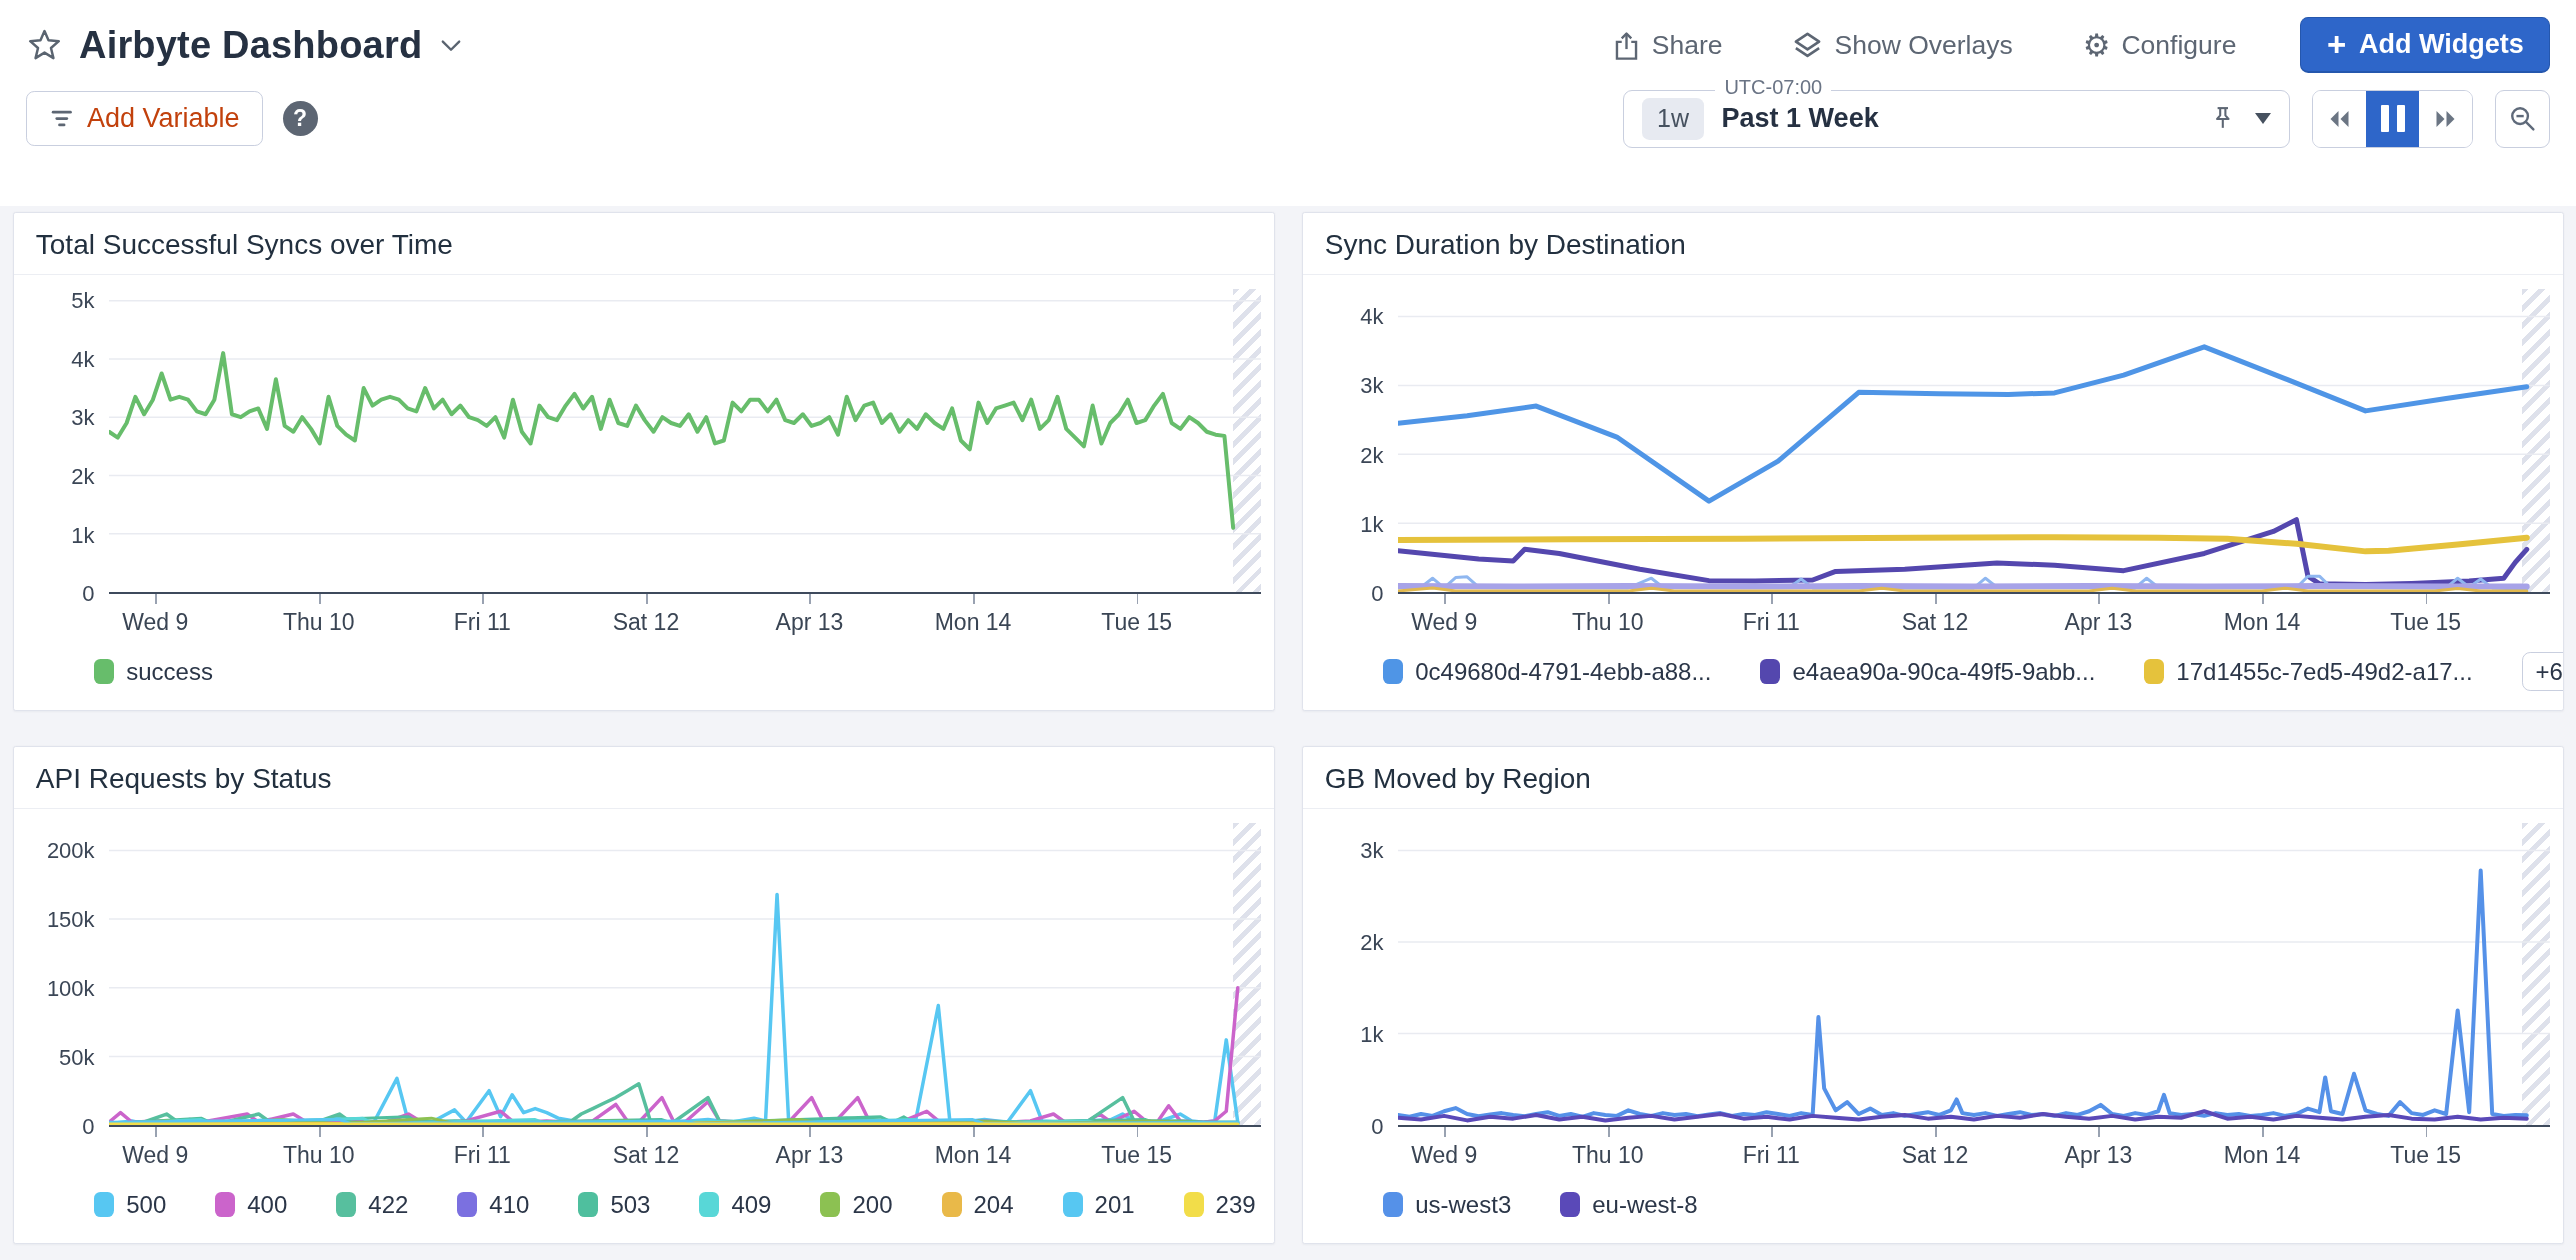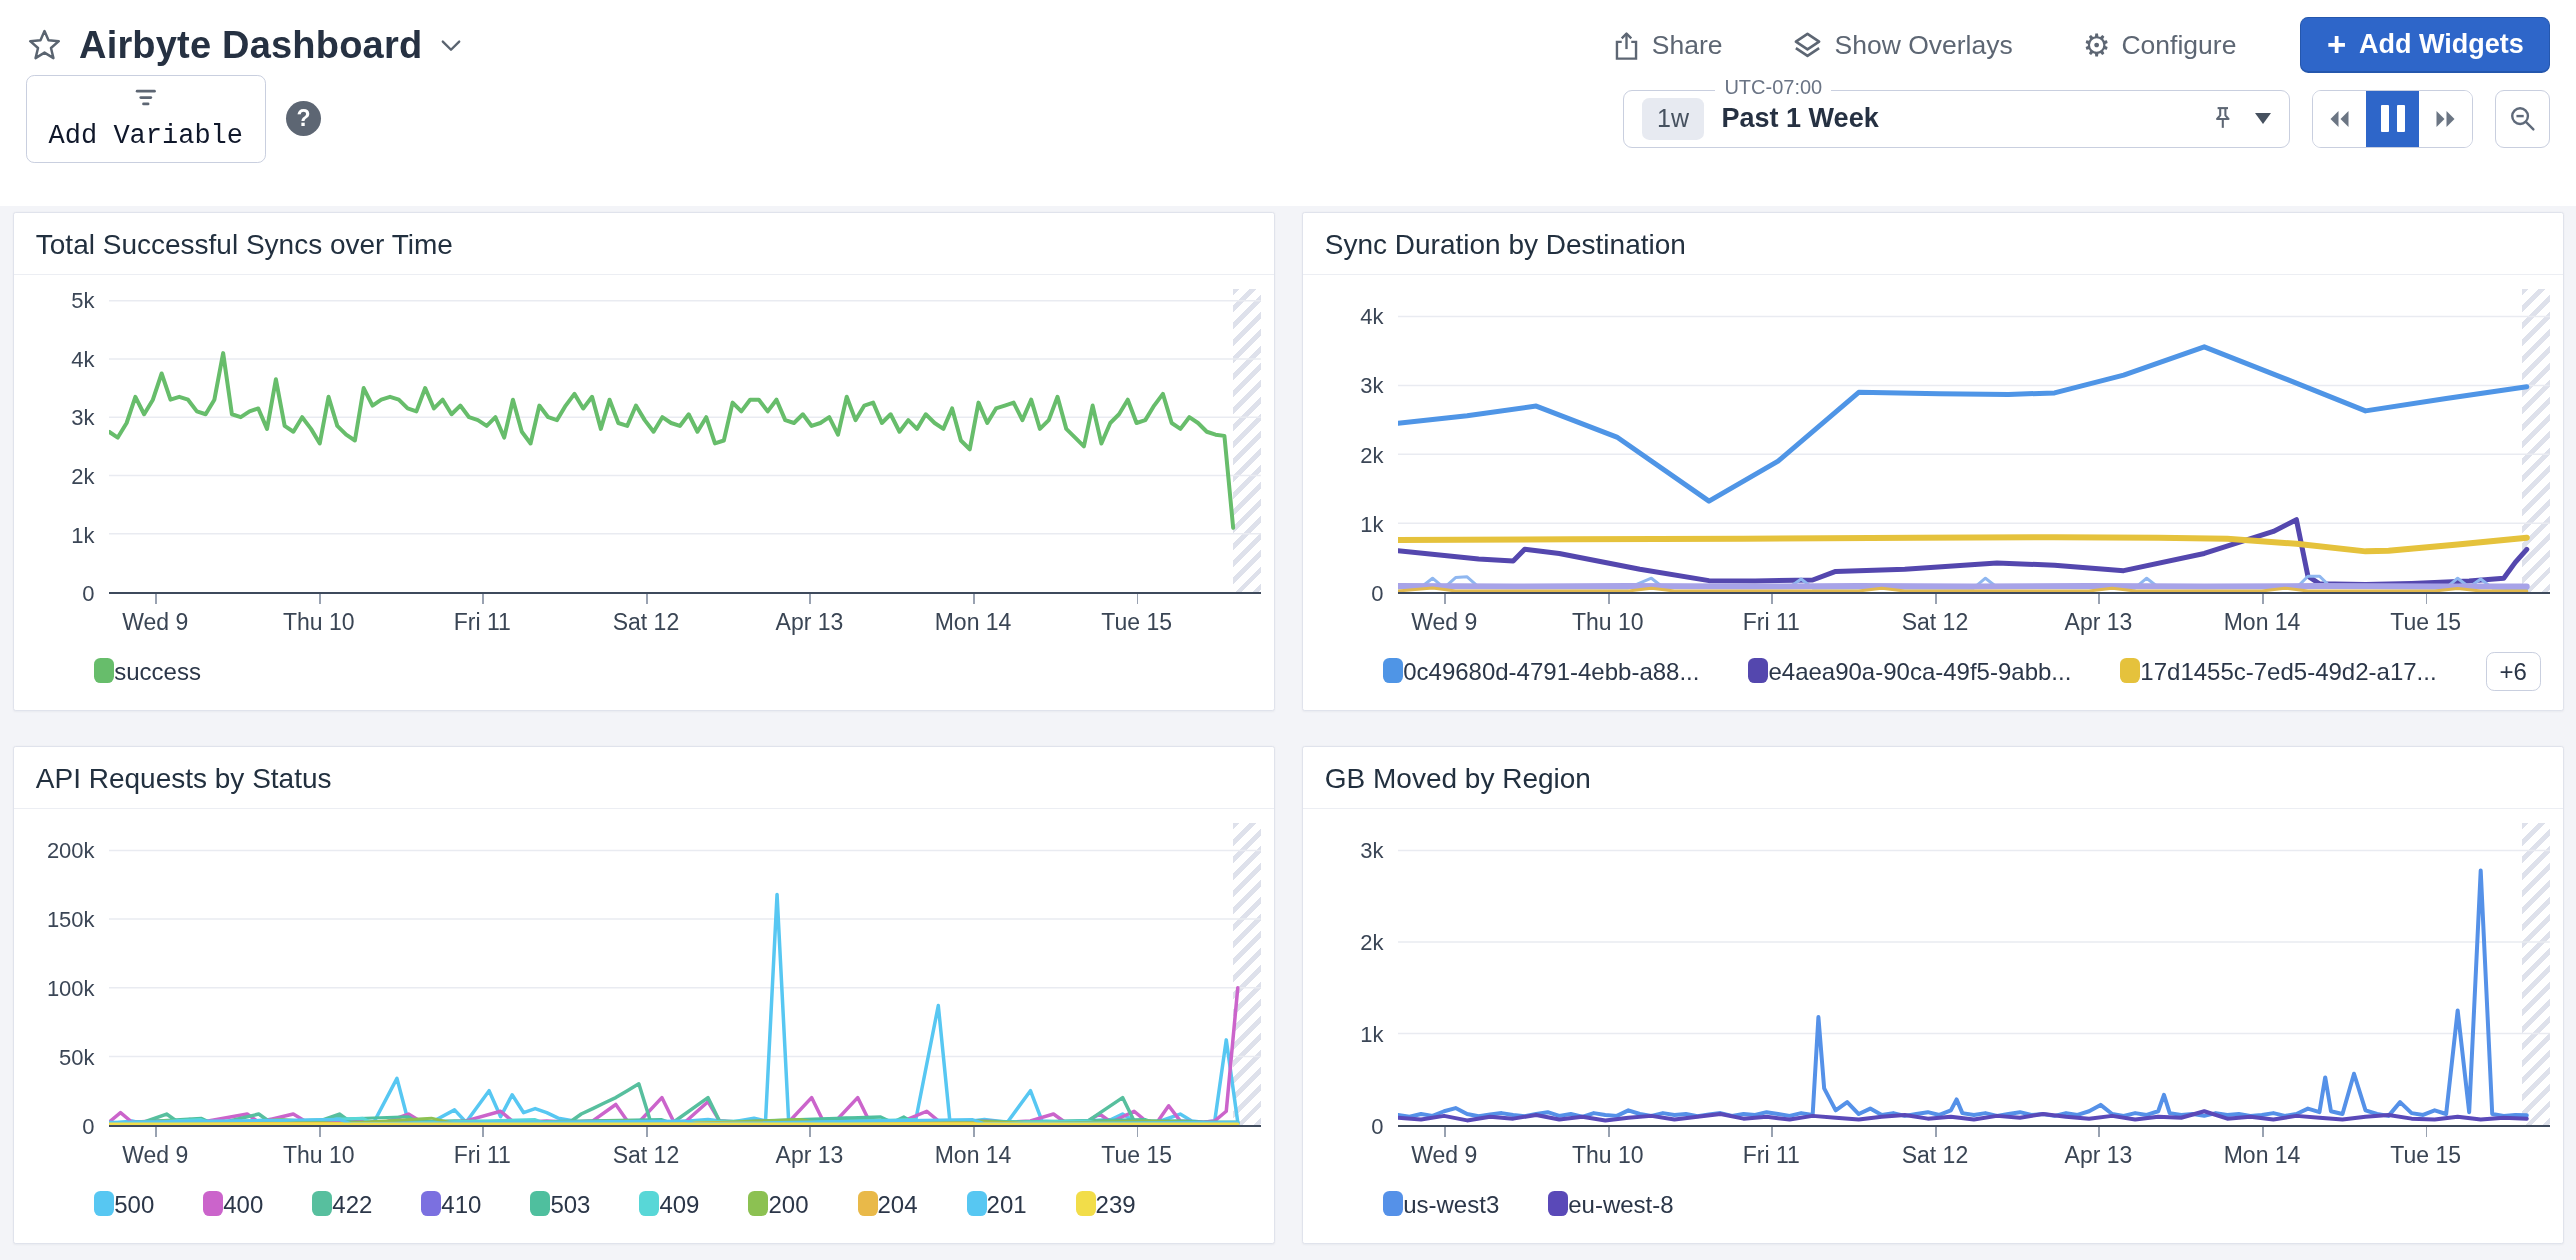--- a/index.html
+++ b/index.html
@@ -22,22 +22,22 @@
     display:flex;align-items:center;gap:12.8px;
     background:#2e66c9;border:0.9px solid #2557ad;border-bottom-width:2.7px;border-radius:8.2px;
     color:#fff;font-size:27px;font-weight:600;font-family:inherit;
     padding:11px 25.6px;cursor:pointer;
   }
   .plus-glyph{font-size:33px;font-weight:700;line-height:.9;}
   .row2{display:flex;align-items:center;height:60px;margin-top:14.6px;}
   .btn-outline{
     display:flex;align-items:center;gap:12.8px;
     background:#fff;border:1.8px solid #c9cfdf;border-radius:8.2px;
-    font-size:27px;color:#0f172a;font-family:Liberation Mono, monospace;
-    padding:11px 22px;cursor:pointer;flex-direction:column;
+    font-size:27px;color:#c2410c;font-family:Liberation Sans, sans-serif;
+    padding:11px 22px;cursor:pointer;
   }
   .help-circle{
     width:35px;height:35px;border-radius:50%;background:#5d6673;color:#fff;
     display:flex;align-items:center;justify-content:center;
     font-size:23px;font-weight:700;margin-left:20px;cursor:pointer;
   }
   .row2-right{margin-left:auto;display:flex;align-items:center;gap:22px;}
   .timebox{
     position:relative;display:flex;align-items:center;gap:18px;
     width:667px;height:58px;box-sizing:border-box;
@@ -77,21 +77,21 @@
   .plot{flex:1;position:relative;border-bottom:2.7px solid #3e4a5c;}
   .plot-svg{position:absolute;left:0;top:0;width:100%;height:100%;}
   .hatch{
     position:absolute;top:0;bottom:0;right:0;width:2.4%;
     background:repeating-linear-gradient(135deg,#dee1eb 0 4.6px,rgba(0,0,0,0) 4.6px 12px);
   }
   .xaxis{height:48px;margin-left:79px;position:relative;}
   .xtickmark{position:absolute;top:0;width:1.8px;height:10px;background:#99a2b1;}
   .xlabel{position:absolute;top:14.6px;transform:translateX(-50%);font-size:23px;color:#3a4554;white-space:nowrap;}
   .legend{display:flex;align-items:center;gap:49px;padding:5.5px 0 7.3px 64px;min-height:48px;flex-wrap:nowrap;}
-  .legend-item{display:flex;cursor:pointer;}
+  .legend-item{display:flex;align-items:center;gap:12px;cursor:pointer;}
   .legend-chip{width:20px;height:25px;border-radius:6.4px;flex:none;}
   .legend-label{font-size:24px;color:#2b3648;white-space:nowrap;}
   .legend-badge{
     border:1.8px solid #c9cfdf;border-radius:8.2px;padding:4.6px 12.8px;
     font-size:24px;color:#2b3648;cursor:pointer;background:#fff;
   }
   svg.inline-ic{display:block;}
 </style>
 </head>
 <body>

